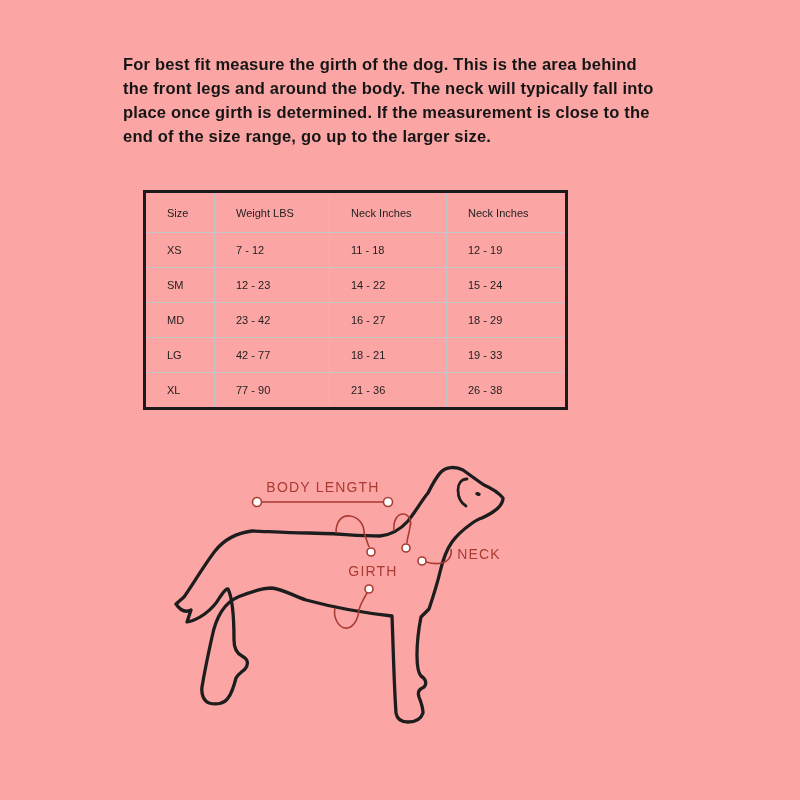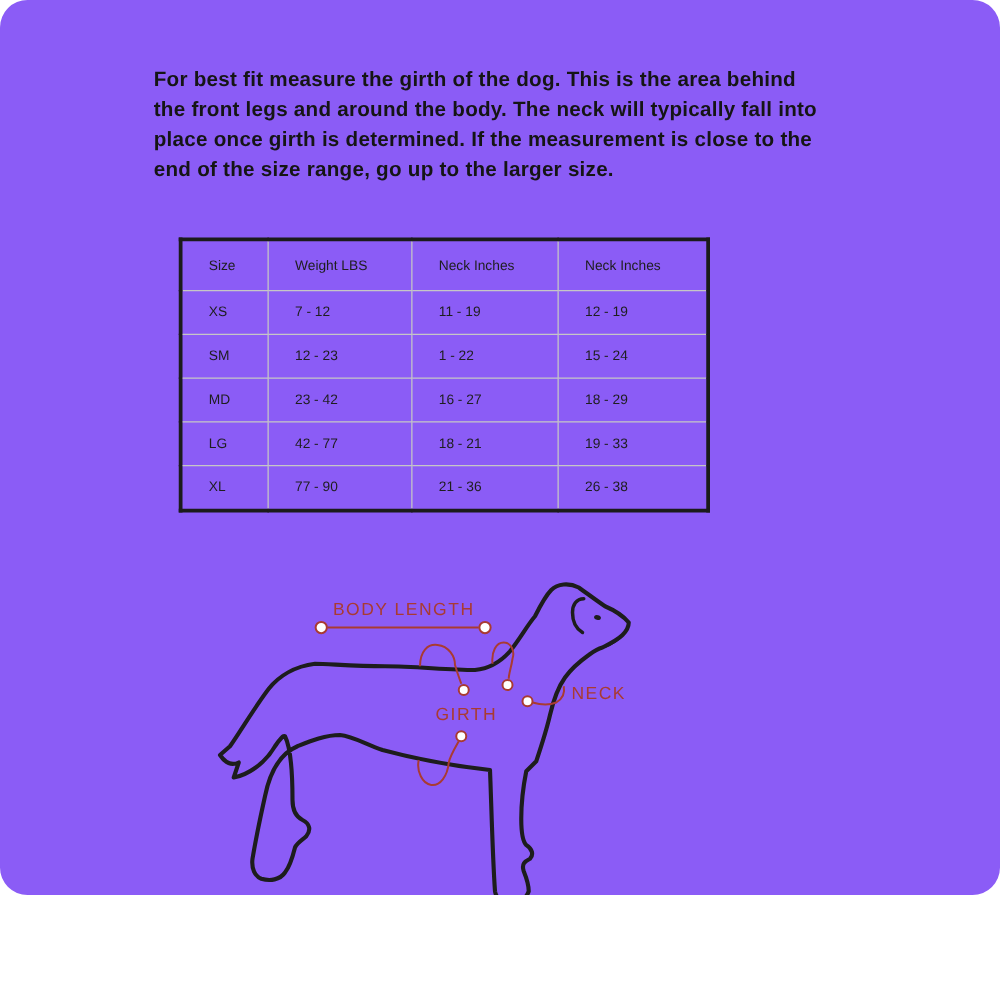--- a/index.html
+++ b/index.html
@@ -1,18 +1,18 @@
 <!DOCTYPE html>
 <html><head>
 <meta charset="utf-8">
 <style>
   html,body { margin:0; padding:0; background:#ffffff; }
   .page {
-    position:relative; width:800px; height:716px; background:#8b5cf6;
-    font-family:"Liberation Sans", sans-serif; overflow:hidden;border-radius:22px;
+    position:relative; width:800px; height:800px; background:#fca5a5;
+    font-family:"Liberation Sans", sans-serif; overflow:hidden;
   }
   .intro {
     position:absolute; left:123px; top:52px;
     font-size:16.5px; font-weight:bold; line-height:24px;
     color:#151515; letter-spacing:0.2px; white-space:nowrap;
   }
   table.size-table {
     position:absolute; left:143px; top:190px;
     border-collapse:collapse; table-layout:fixed; width:422px;
     border:3px solid #1b1b1b;
@@ -56,27 +56,27 @@
         <th>Size</th>
         <th>Weight LBS</th>
         <th>Neck Inches</th>
         <th>Neck Inches</th>
       </tr>
     </thead>
     <tbody>
       <tr>
         <td>XS</td>
         <td>7 - 12</td>
-        <td>11 - 19</td>
+        <td>11 - 18</td>
         <td>12 - 19</td>
       </tr>
       <tr>
         <td>SM</td>
         <td>12 - 23</td>
-        <td>1 - 22</td>
+        <td>14 - 22</td>
         <td>15 - 24</td>
       </tr>
       <tr>
         <td>MD</td>
         <td>23 - 42</td>
         <td>16 - 27</td>
         <td>18 - 29</td>
       </tr>
       <tr>
         <td>LG</td>

